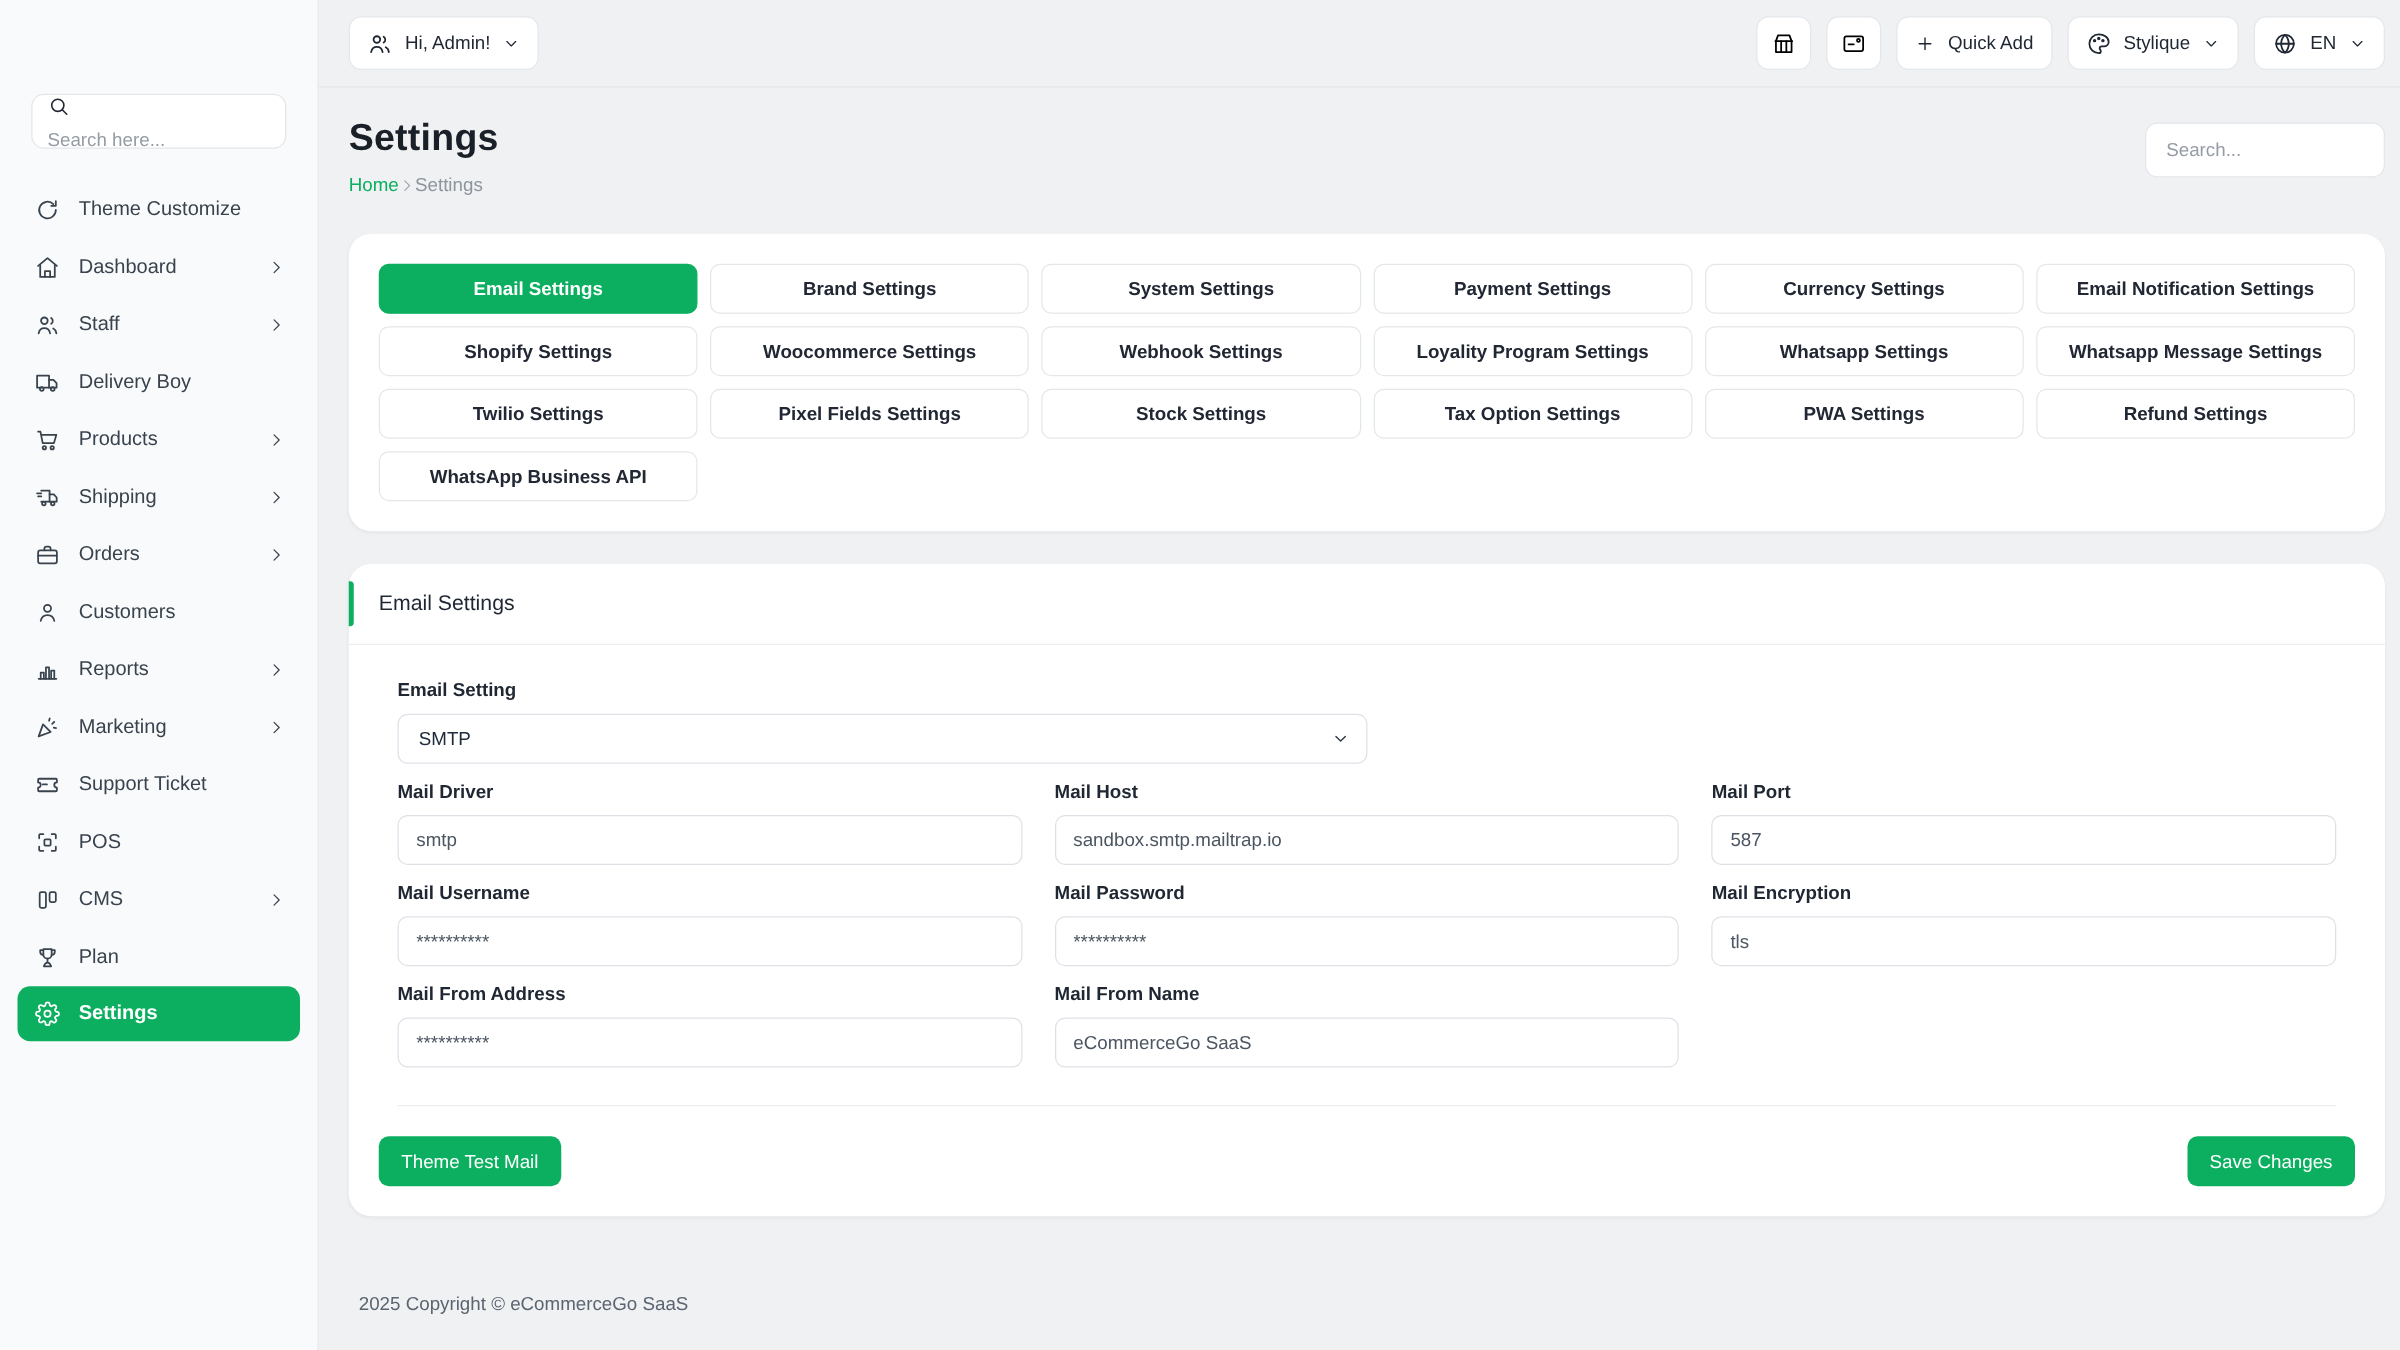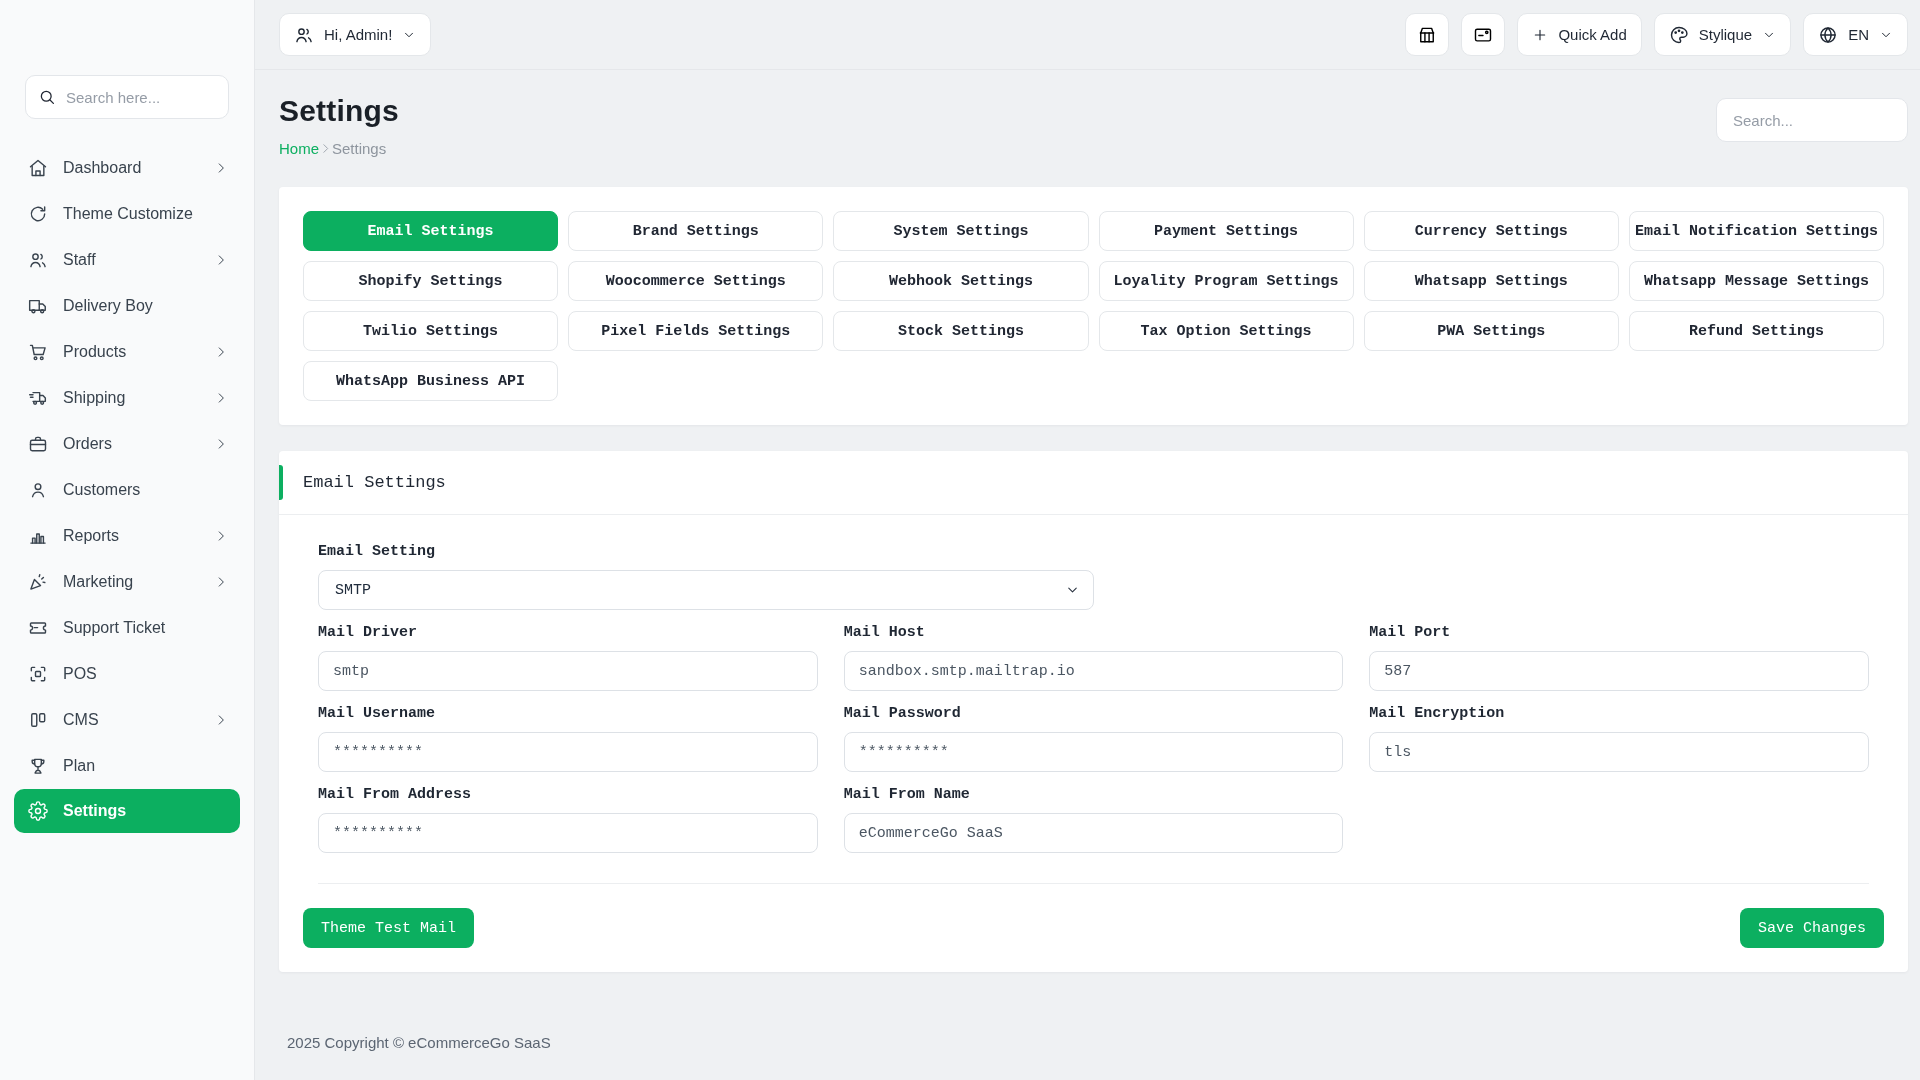--- a/index.html
+++ b/index.html
@@ -3,23 +3,23 @@
 <meta charset="utf-8">
 <style>
   * { margin:0; padding:0; box-sizing:border-box; }
   html,body { width:1920px; height:1080px; overflow:hidden;
     font-family:"Liberation Sans", sans-serif; background:#eff1f3; color:#212733; }
   .app { display:flex; width:100%; height:100%; }
 
   
   .sidebar { width:255px; min-width:255px; height:100%; background:#f9fafb;
     border-right:1px solid #e5e7ea; padding-top:75px; }
-  .side-search { display:flex; align-items:center; gap:10px; margin:0 25px 26px;
+  .side-search { display:flex; gap:10px; margin:0 25px 26px;
     height:44px; background:#fff; border:1px solid #e3e6ea; border-radius:10px;
-    padding:0 12px; }
+    padding:0 12px;flex-direction:column; }
   .side-search svg { flex:none; }
   .side-search input { border:none; outline:none; width:100%; font-size:15px;
     font-family:inherit; color:#39434e; background:transparent; }
   .side-search input::placeholder { color:#959ca6; }
   .nav-item { display:flex; align-items:center; gap:15px; height:46px;
     padding:0 26px 0 28px; font-size:16px; color:#39434e; cursor:pointer; }
   .nav-item .icon { width:20px; height:20px; flex:none; display:flex; align-items:center; }
   .nav-item .lbl { flex:1; white-space:nowrap; }
   .nav-item .chev { flex:none; display:flex; }
   .nav-item.active { background:#0caf60; color:#fff; margin:0 14px; height:44px;
@@ -45,21 +45,21 @@
   .page-title { font-size:30px; font-weight:700; color:#1a2027; letter-spacing:.2px; }
   .breadcrumb { display:flex; align-items:center; margin-top:12px; font-size:15px; }
   .breadcrumb .home { color:#0caf60; text-decoration:none; cursor:pointer; }
   .breadcrumb .sep { display:flex; color:#9aa1aa; }
   .breadcrumb .cur { color:#8e959e; }
   .head-search { width:192px; height:44px; background:#fff; border:1px solid #e3e6ea;
     border-radius:10px; padding:0 16px; font-size:15px; font-family:inherit;
     color:#39434e; outline:none; margin-top:4px; }
   .head-search::placeholder { color:#959ca6; }
 
-  .card { background:#fff; border-radius:4px; box-shadow:0 1px 3px rgba(16,24,40,.05);font-family:Liberation Mono, monospace; }
+  .card { background:#fff; border-radius:18px; box-shadow:0 1px 3px rgba(16,24,40,.05); }
   .tabs-card { margin-top:30px; padding:24px; }
   .tabs-grid { display:grid; grid-template-columns:repeat(6,1fr); gap:10px; }
   .tab-btn { height:40px; background:#fff; border:1px solid #e4e7ea; border-radius:8px;
     font-size:15px; font-weight:700; font-family:inherit; color:#212733;
     cursor:pointer; white-space:nowrap; overflow:hidden; }
   .tab-btn.active { background:#0caf60; border-color:#0caf60; color:#fff; }
 
   .panel-card { margin-top:26px; }
   .panel-head { position:relative; padding:22px 24px; font-size:17px; color:#1f2733;
     border-bottom:1px solid #eceef0; }
@@ -96,40 +96,40 @@
           <circle cx="11" cy="11" r="6.5"></circle>
           <path d="M16 16l4.5 4.5"></path>
         </svg>
       <input type="text" placeholder="Search here..." style="">
     </div>
 
     <nav>
       <div class="nav-item">
         <span class="icon">
             <svg class="ic" width="20" height="20" viewBox="0 0 24 24">
+              <path d="M20 12a8 8 0 1 1-2.4-5.7"></path>
+              <path d="M20 3.5V8h-4.5"></path>
+            </svg>
+          </span>
+        <span class="lbl">Theme Customize</span>
+      </div>
+      <div class="nav-item">
+        <span class="icon">
+            <svg class="ic" width="20" height="20" viewBox="0 0 24 24">
               <path d="M3 10.5L12 3l9 7.5"></path>
               <path d="M5 9.8V21h14V9.8"></path>
               <path d="M9.5 21v-5.5h5V21"></path>
             </svg>
           </span>
         <span class="lbl">Dashboard</span>
         <span class="chev">
             <svg class="ic" width="14" height="14" viewBox="0 0 24 24">
               <path d="M9 5l7 7-7 7"></path>
             </svg>
           </span>
-      </div>
-      <div class="nav-item">
-        <span class="icon">
-            <svg class="ic" width="20" height="20" viewBox="0 0 24 24">
-              <path d="M20 12a8 8 0 1 1-2.4-5.7"></path>
-              <path d="M20 3.5V8h-4.5"></path>
-            </svg>
-          </span>
-        <span class="lbl">Theme Customize</span>
       </div>
       <div class="nav-item">
         <span class="icon">
             <svg class="ic" width="20" height="20" viewBox="0 0 24 24">
               <circle cx="9" cy="8" r="3.2"></circle>
               <path d="M3.5 20c.6-3.2 2.8-5 5.5-5s4.9 1.8 5.5 5"></path>
               <path d="M15.5 5.3a3.2 3.2 0 0 1 0 5.5"></path>
               <path d="M17.5 15.4c1.7.8 2.7 2.3 3 4.6"></path>
             </svg>
           </span>

